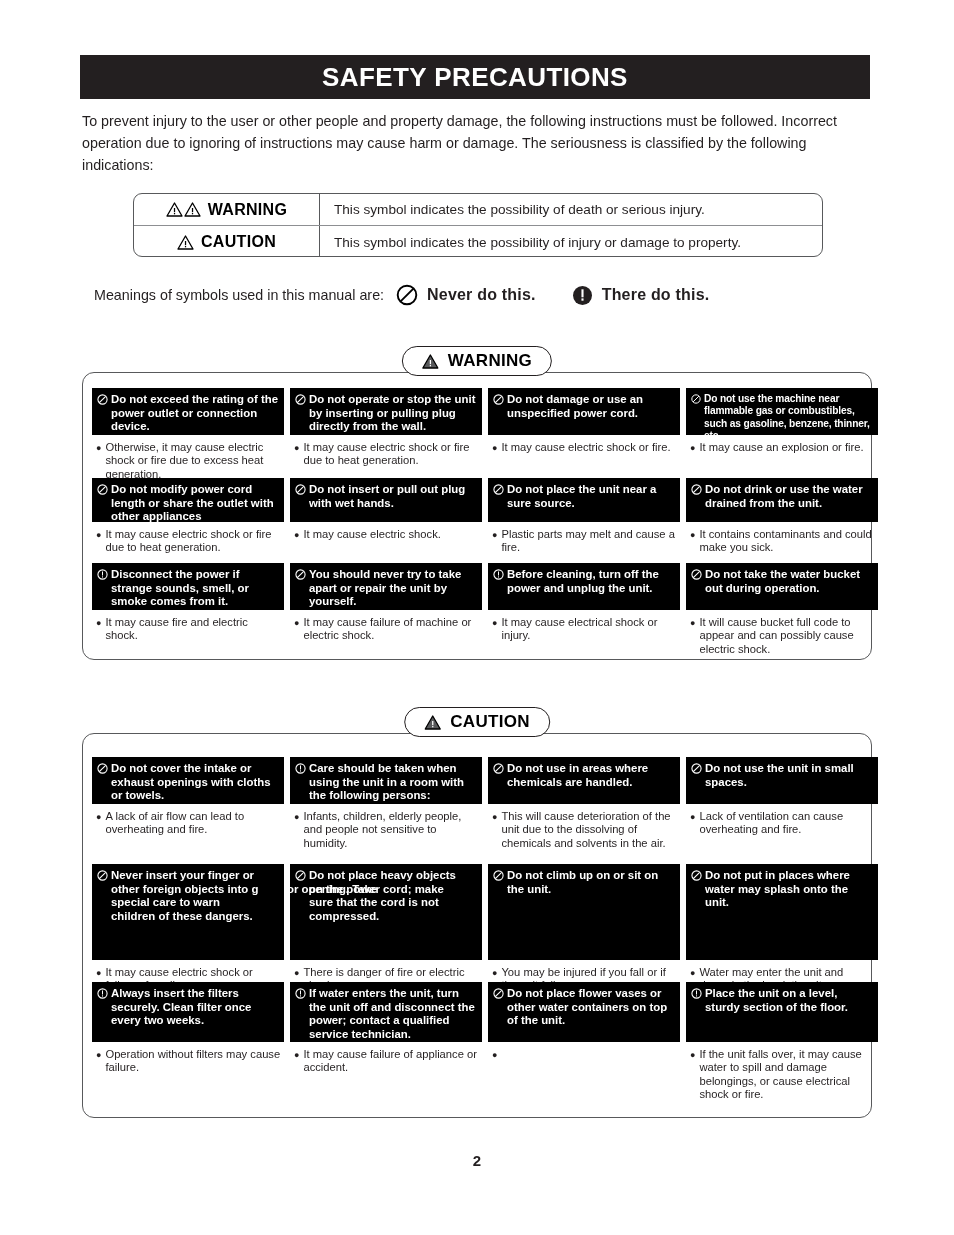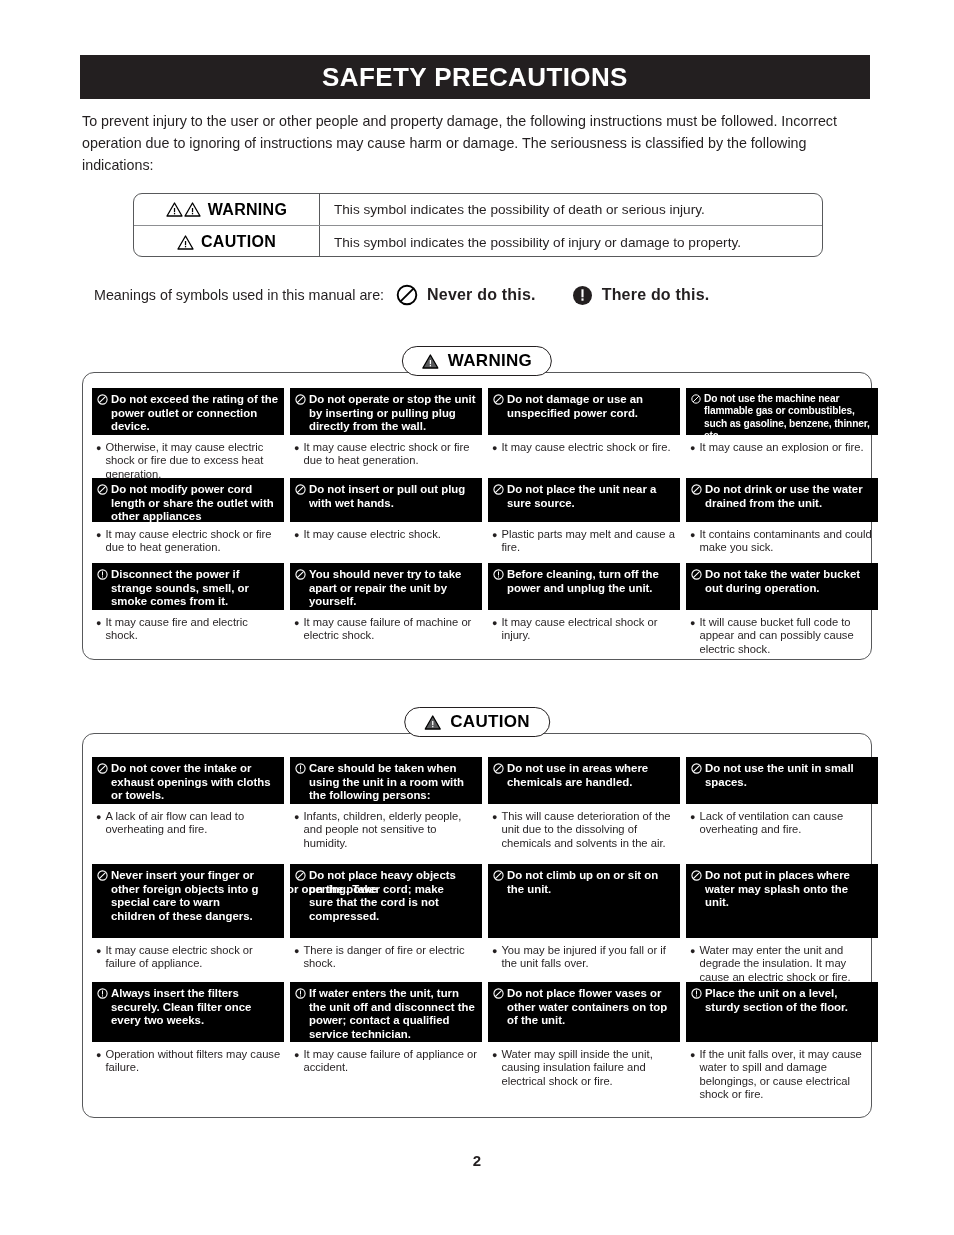--- a/index.html
+++ b/index.html
@@ -154,21 +154,21 @@
     font-size: 11.4px;
     line-height: 13.6px;
     padding: 5px 4px 6px 5px;
     display: flex;
     align-items: flex-start;
     gap: 3px;
     overflow: hidden;
   }
   .item-head.h3 { height: 47px; }
   .item-head.h4 { height: 60px; }
-  .item-head.h5 { height: 74px; }
+  .item-head.h5 { height: 96px; }
   .item-head.tall-pad { height: 44px; }
 
   .item-head .head-text { display: block; }
   .item-head .head-icon { flex: 0 0 auto; margin-top: 1px; }
 
   
   .item-head.condensed .head-text {
     font-size: 10.2px;
     line-height: 12.4px;
     letter-spacing: -0.15px;
@@ -692,21 +692,20 @@
         <span class="head-icon ic">
           <svg width="11" height="11" viewBox="0 0 12 12">
               <circle cx="6" cy="6" r="5" fill="none" stroke="#fff" stroke-width="1.2"></circle>
               <line x1="2.5" y1="9.5" x2="9.5" y2="2.5" stroke="#fff" stroke-width="1.2"></line>
             </svg>
         </span>
         <span class="head-text">Do not place flower vases or other water containers on top of the unit.</span>
       </div>
       <div class="item-body">
         <span class="bullet">●</span>
-        <span class="body-text">Water may spill inside the unit, causing insulation failure and electrical shock or fire.</span>
       </div>
     </div>
 
     <div class="item">
       <div class="item-head h4">
         <span class="head-icon ic">
           <svg width="11" height="11" viewBox="0 0 12 12">
               <circle cx="6" cy="6" r="5" fill="none" stroke="#fff" stroke-width="1.2"></circle>
               <rect x="5.45" y="2.7" width="1.1" height="4.4" fill="#fff"></rect>
               <rect x="5.45" y="8" width="1.1" height="1.3" fill="#fff"></rect>

